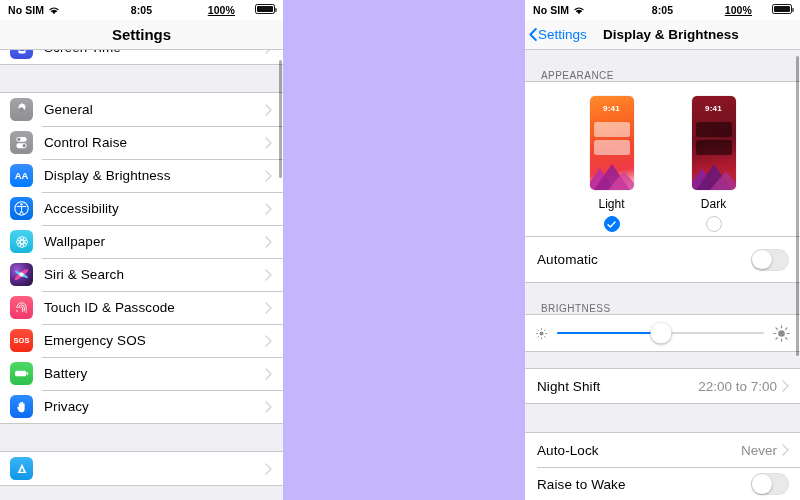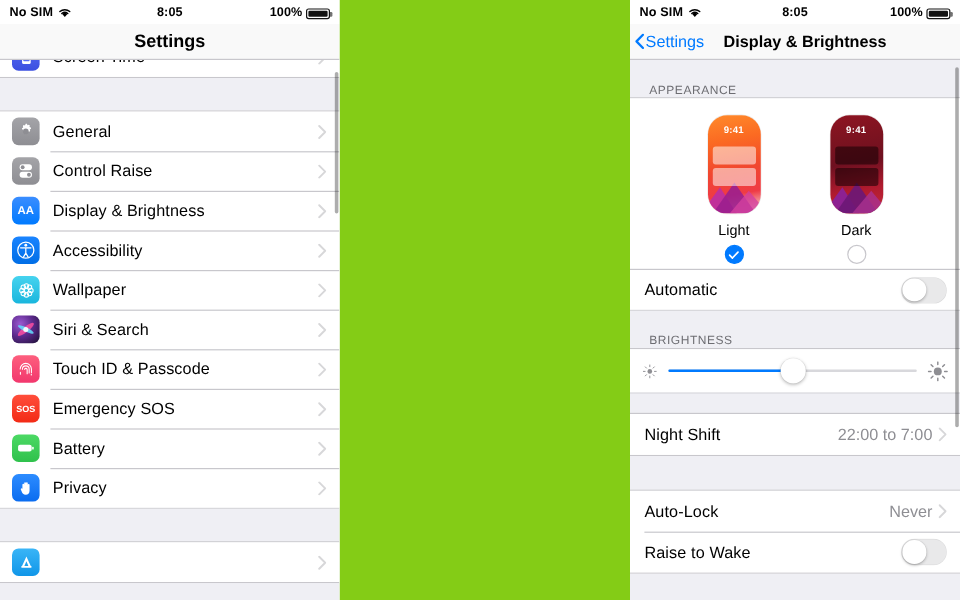--- a/index.html
+++ b/index.html
@@ -3,37 +3,37 @@
 <meta charset="utf-8">
 <style>
   * { box-sizing: border-box; margin: 0; padding: 0; }
   html, body {
     width: 800px; height: 500px;
     background: #ffffff;
     font-family: "Liberation Sans", sans-serif;
     -webkit-font-smoothing: antialiased;
     overflow: hidden;
   }
-  .screen { position: relative; width: 800px; height: 500px; background: #84cc16; }
+  .screen { position: relative; width: 800px; height: 500px; background: #c4b5fd; }
 
   
   .panel { position: absolute; top: 0; height: 500px; overflow: hidden; background: #fff; }
   #panel-left  { left: 0;   width: 283px; }
   #panel-right { left: 525px; width: 275px; }
 
   
   .statusbar {
     position: relative; height: 20px; background: #fff;
     display: flex; align-items: center; padding: 0 8px;
     font-size: 10.5px; color: #000; font-weight: 600; letter-spacing: .1px;
   }
   .sb-left { display: flex; align-items: center; gap: 4px; }
   .sb-center { position: absolute; left: 0; right: 0; text-align: center;
                font-size: 10.5px; font-weight: 700; pointer-events: none; }
-  .sb-right { margin-left: auto; display: flex; align-items: flex-end; gap: 3px; z-index: 2; }
+  .sb-right { margin-left: auto; display: flex; align-items: flex-start; gap: 20px; z-index: 2; text-decoration: underline; }
   .wifi { display: block; }
   .batt-shell {
     width: 20px; height: 9.5px; border: 1px solid #000; border-radius: 2.2px;
     position: relative; opacity: .92;
   }
   .batt-shell::after {
     content: ""; position: absolute; right: -3px; top: 2.6px;
     width: 1.6px; height: 4px; background: #000; border-radius: 0 1px 1px 0; opacity: .6;
   }
   .batt-fill { position: absolute; left: 1px; top: 1px; bottom: 1px; width: 16px; background: #000; border-radius: 1px; }
@@ -98,21 +98,21 @@
   .ic-sos     { background: linear-gradient(180deg,#ff4e3b,#f32b16); font-size: 7.5px; }
   .ic-batt    { background: linear-gradient(180deg,#4cd964,#2fc14c); }
   .ic-privacy { background: linear-gradient(180deg,#2d8cff,#0a6cf0); }
   .ic-itunes  { background: linear-gradient(180deg,#3ab5f7,#1096e8); }
   .ic-screen  { background: linear-gradient(180deg,#5a6ef5,#3b4fe0); }
 
   
   .appearance { background: #fff; padding: 14px 0 4px; display: flex; justify-content: center; gap: 58px; }
   .thumbwrap { display: flex; flex-direction: column; align-items: center; cursor: pointer; }
   .thumb {
-    width: 44px; height: 82px; border-radius: 16px; position: relative; overflow: hidden;
+    width: 44px; height: 94px; border-radius: 5px; position: relative; overflow: hidden;
     box-shadow: 0 0 0 .5px rgba(0,0,0,.10);
     padding-left: 12px;
   }
   .thumb-time {
     position: absolute; top: 8px; left: 0; right: 0; text-align: center;
     font-size: 8px; font-weight: 600; color: #fff; z-index: 4; letter-spacing: .2px;
   }
   .card { position: absolute; left: 4px; right: 4px; height: 15px; border-radius: 2.5px; z-index: 3; }
   .card.c1 { top: 26px; }
   .card.c2 { top: 44px; }
@@ -436,21 +436,21 @@
                 <path d="M0 30 L16 8 L30 30 Z" fill="#8d2191"></path>
                 <path d="M10 30 L28 4 L46 30 Z" fill="#6c1876" opacity=".92"></path>
                 <path d="M24 30 L40 11 L56 30 Z" fill="#a8318f" opacity=".82"></path>
               </svg>
             </div>
             <div class="thumb-label">Dark</div>
             <div class="radio"></div>
           </div>
         </div>
 
-        <div class="row norow-line" style="border-top:.5px solid #c8c7cc;height:34px;padding-left:12px;">
+        <div class="row norow-line" style="border-top:.5px solid #c8c7cc;height:46px;padding-left:12px;">
           <span class="label" style="margin-left:0">Automatic</span>
           <span class="toggle">
               <span class="knob"></span>
             </span>
         </div>
       </div>
 
       <div class="sectionhdr">BRIGHTNESS</div>
 
       <div class="group">

